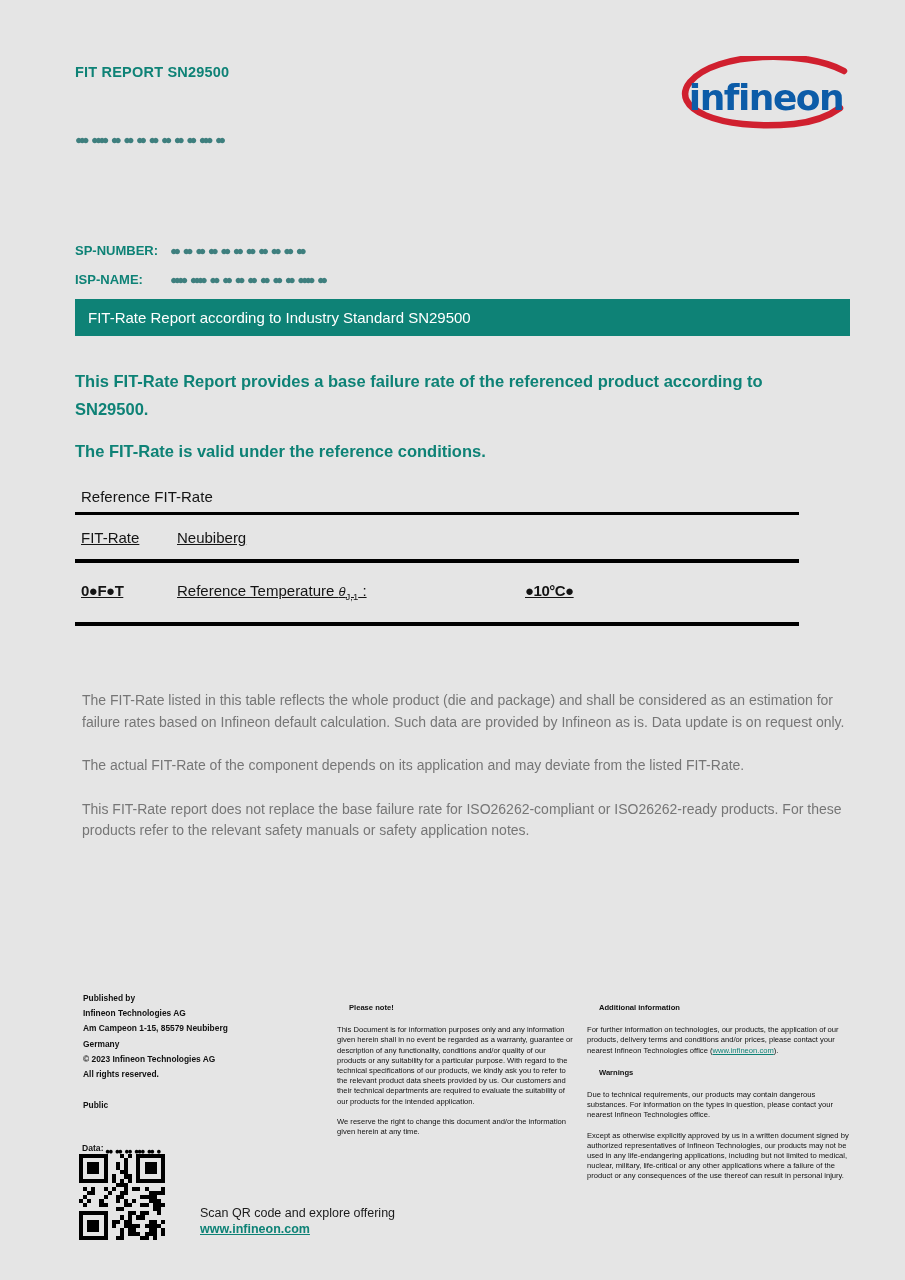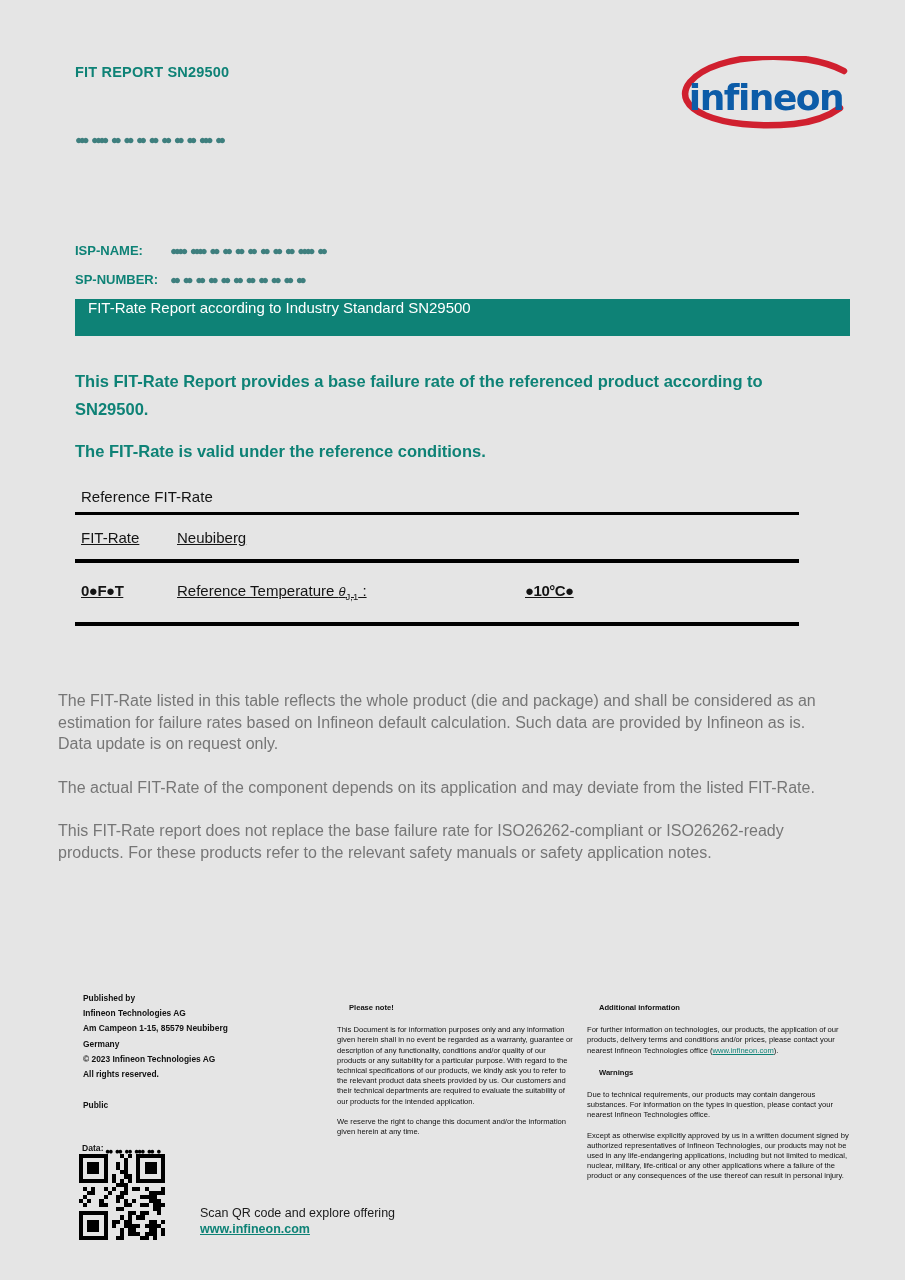--- a/index.html
+++ b/index.html
@@ -12,40 +12,40 @@
   .logo{position:absolute;left:676px;top:56px;width:176px;height:80px;}
   
   .redact-teal{color:#3E7F7E;font-size:12.5px;letter-spacing:-4px;word-spacing:6px;white-space:nowrap;}
   .title-redact{position:absolute;left:75px;top:133px;}
   
   .fields{position:absolute;left:75px;top:236px;}
   .field-row{display:flex;align-items:center;height:29px;}
   .field-label{width:95px;font-size:13px;font-weight:bold;color:#0E8276;}
   
   .banner{position:absolute;left:75px;top:299px;width:775px;height:37px;background:#0E8276;
-    color:#ffffff;font-size:15px;display:flex;padding-left:13px;box-sizing:border-box;}
+    color:#ffffff;font-size:15px;display:flex;align-items:center;padding-left:13px;box-sizing:border-box;}
   
   .headline{position:absolute;left:75px;width:705px;font-size:16.5px;font-weight:bold;color:#0E8276;line-height:28px;}
   .headline-1{top:367px;}
   .headline-2{top:437px;}
   
   .fit-table{position:absolute;left:75px;top:486px;width:724px;font-size:15px;color:#141414;}
   .tbl-caption{padding:2px 0 7px 6px;font-weight:500;}
   .tbl-rule{border-top:3px solid #000;}
   .tbl-rule-thick{border-top:4px solid #000;}
   .tbl-grid{display:grid;grid-template-columns:102px 348px 1fr;text-decoration:underline;}
   .tbl-head .cell{padding:14px 0 13px 0;}
   .tbl-head .c1{padding-left:6px;}
   .tbl-row .cell{padding:19px 0 20px 0;}
   .tbl-row .c1{padding-left:6px;font-weight:bold;letter-spacing:-.5px;}
   .tbl-row .c3{font-weight:bold;letter-spacing:-.5px;}
   .sym{font-style:italic;font-size:13px;}
   .fit-table sub{font-size:9.5px;}
   
-  .paras{position:absolute;left:58px;top:690px;width:768px;font-size:16px;color:#767676;line-height:21.5px;}
+  .paras{position:absolute;left:82px;top:690px;width:768px;font-size:14px;color:#767676;line-height:21.5px;}
   .paras p{margin:0 0 22px 0;}
   
   .foot{position:absolute;top:991px;font-size:7.6px;line-height:10.2px;color:#111;}
   .foot-left{left:83px;width:235px;font-size:8.4px;font-weight:bold;line-height:15.2px;}
   .foot-mid{left:337px;width:238px;}
   .foot-right{left:587px;width:262px;}
   .foot h5{margin:12px;font-size:inherit;line-height:inherit;font-weight:bold;}
   .foot p{margin:0 0 10px 0;}
   .classification{margin-top:16px;}
   .foot-link{color:#0E8276;text-decoration:underline;cursor:pointer;}
@@ -67,26 +67,26 @@
     <svg viewBox="0 0 176 80" width="176" height="80">
       <path d="M 168,15 C 130,-6 40,-5 14,26 C -7,52 42,75 118,68 C 137,66 153,60 164,52" fill="none" stroke="#D0202F" stroke-width="6.5" stroke-linecap="round"></path>
       <text x="90" y="54" text-anchor="middle" font-family="DejaVu Sans, sans-serif" font-size="36" font-weight="bold" fill="#0C5CA8" letter-spacing="-1.5">infineon</text>
     </svg>
   </div>
 
   <div class="title-redact redact-teal">●●● ●●●● ●● ●● ●● ●● ●● ●● ●● ●●● ●●</div>
 
   <div class="fields">
     <div class="field-row">
+      <span class="field-label">SP-NUMBER:</span>
+      <span class="redact-teal">●● ●● ●● ●● ●● ●● ●● ●● ●● ●● ●●</span>
+    </div>
+    <div class="field-row">
       <span class="field-label">ISP-NAME:</span>
       <span class="redact-teal">●●●● ●●●● ●● ●● ●● ●● ●● ●● ●● ●●●● ●●</span>
-    </div>
-    <div class="field-row">
-      <span class="field-label">SP-NUMBER:</span>
-      <span class="redact-teal">●● ●● ●● ●● ●● ●● ●● ●● ●● ●● ●●</span>
     </div>
   </div>
 
   <div class="banner">
     <span>FIT-Rate Report according to Industry Standard SN29500</span>
   </div>
 
   <div class="headline headline-1">This FIT-Rate Report provides a base failure rate of the referenced product according to SN29500.</div>
   <div class="headline headline-2">The FIT-Rate is valid under the reference conditions.</div>
 

